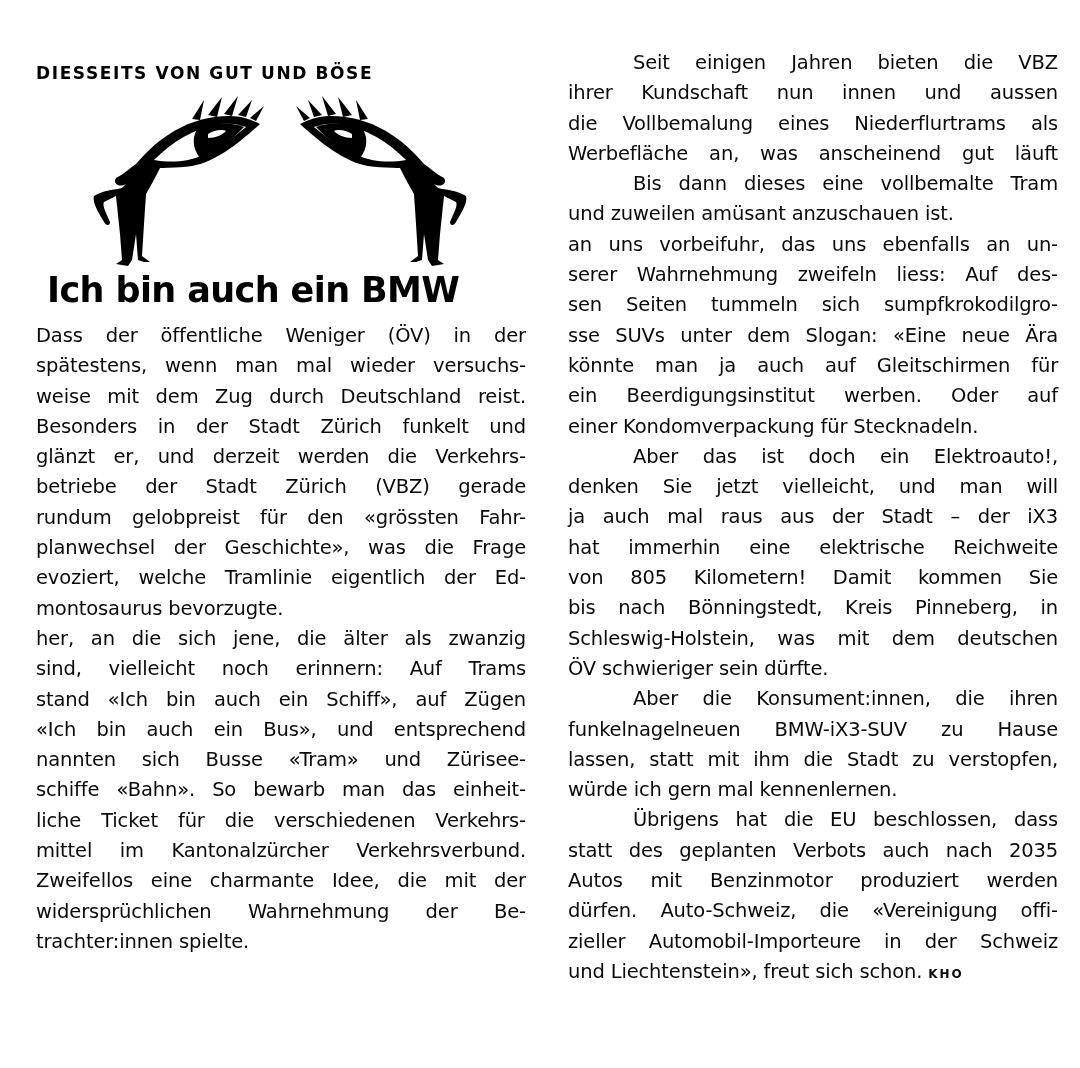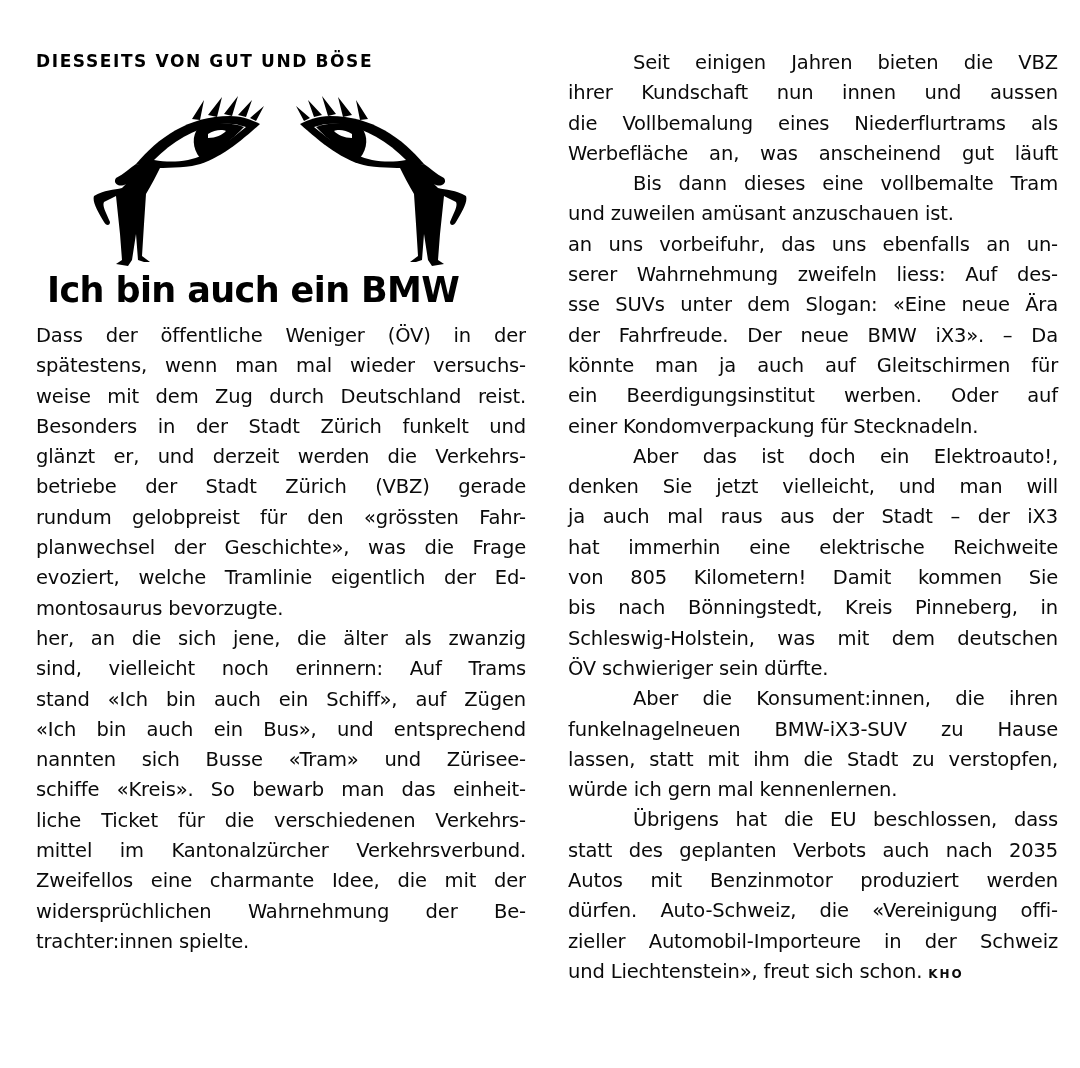--- a/index.html
+++ b/index.html
@@ -2,21 +2,21 @@
 <html><head>
 <meta charset="utf-8">
 <style>
   html, body { margin: 0; padding: 0; background: #ffffff; }
   body {
     width: 1080px; height: 1068px; position: relative; overflow: hidden;
     font-family: "DejaVu Sans", "Liberation Sans", sans-serif;
     color: #0a0a0a;
   }
   .rubric {
-    position: absolute; left: 36px; top: 51px;
+    position: absolute; left: 36px; top: 63px;
     font-family: "DejaVu Sans", sans-serif; font-weight: bold;
     font-size: 17px; letter-spacing: 1.6px; color: #000;
   }
   .illustration { position: absolute; left: 80px; top: 84px; width: 400px; height: 185px; }
   .headline {
     position: absolute; left: 47px; top: 270px;
     font-family: "DejaVu Sans", sans-serif; font-weight: bold;
     font-size: 35px; letter-spacing: -0.6px; color: #000; white-space: nowrap;
   }
   .col { position: absolute; width: 490px; }
@@ -73,38 +73,38 @@
     <div class="line"><span>betriebe der Stadt Zürich (VBZ) gerade</span></div>
     <div class="line"><span>rundum gelobpreist für den «grössten Fahr-</span></div>
     <div class="line"><span>planwechsel der Geschichte», was die Frage</span></div>
     <div class="line"><span>evoziert, welche Tramlinie eigentlich der Ed-</span></div>
     <div class="line last"><span>montosaurus bevorzugte.</span></div>
     <div class="line"><span>her, an die sich jene, die älter als zwanzig</span></div>
     <div class="line"><span>sind, vielleicht noch erinnern: Auf Trams</span></div>
     <div class="line"><span>stand «Ich bin auch ein Schiff», auf Zügen</span></div>
     <div class="line"><span>«Ich bin auch ein Bus», und entsprechend</span></div>
     <div class="line"><span>nannten sich Busse «Tram» und Zürisee-</span></div>
-    <div class="line"><span>schiffe «Kreis». So bewarb man das einheit-</span></div>
+    <div class="line"><span>schiffe «Bahn». So bewarb man das einheit-</span></div>
     <div class="line"><span>liche Ticket für die verschiedenen Verkehrs-</span></div>
     <div class="line"><span>mittel im Kantonalzürcher Verkehrsverbund.</span></div>
     <div class="line"><span>Zweifellos eine charmante Idee, die mit der</span></div>
     <div class="line"><span>widersprüchlichen Wahrnehmung der Be-</span></div>
     <div class="line last"><span>trachter:innen spielte.</span></div>
   </div>
 <div class="col col-right" id="right-col">
     <div class="line indent"><span>Seit einigen Jahren bieten die VBZ</span></div>
     <div class="line"><span>ihrer Kundschaft nun innen und aussen</span></div>
     <div class="line"><span>die Vollbemalung eines Niederflurtrams als</span></div>
     <div class="line"><span>Werbefläche an, was anscheinend gut läuft</span></div>
     <div class="line indent"><span>Bis dann dieses eine vollbemalte Tram</span></div>
     <div class="line last"><span>und zuweilen amüsant anzuschauen ist.</span></div>
     <div class="line"><span>an uns vorbeifuhr, das uns ebenfalls an un-</span></div>
     <div class="line"><span>serer Wahrnehmung zweifeln liess: Auf des-</span></div>
+    <div class="line"><span>sen Seiten tummeln sich sumpfkrokodilgro-</span></div>
     <div class="line"><span>sse SUVs unter dem Slogan: «Eine neue Ära</span></div>
-    <div class="line"><span>der Fahrfreude. Der neue BMW iX3». – Da</span></div>
     <div class="line"><span>könnte man ja auch auf Gleitschirmen für</span></div>
     <div class="line"><span>ein Beerdigungsinstitut werben. Oder auf</span></div>
     <div class="line last"><span>einer Kondomverpackung für Stecknadeln.</span></div>
     <div class="line indent"><span>Aber das ist doch ein Elektroauto!,</span></div>
     <div class="line"><span>denken Sie jetzt vielleicht, und man will</span></div>
     <div class="line"><span>ja auch mal raus aus der Stadt – der iX3</span></div>
     <div class="line"><span>hat immerhin eine elektrische Reichweite</span></div>
     <div class="line"><span>von 805 Kilometern! Damit kommen Sie</span></div>
     <div class="line"><span>bis nach Bönningstedt, Kreis Pinneberg, in</span></div>
     <div class="line"><span>Schleswig-Holstein, was mit dem deutschen</span></div>

